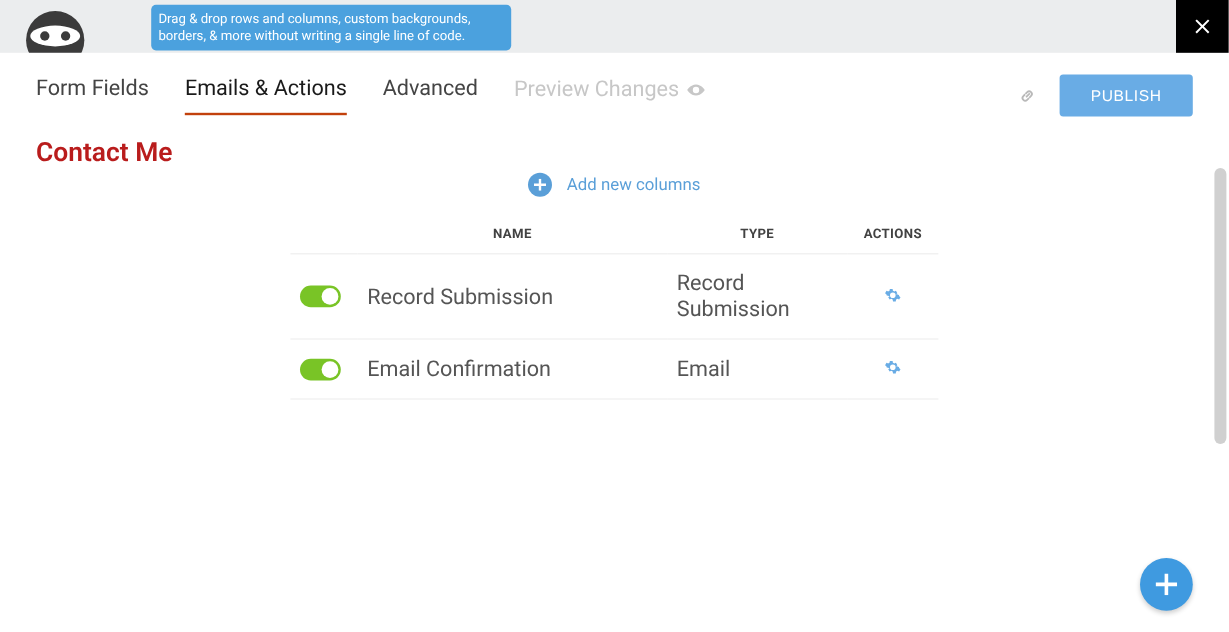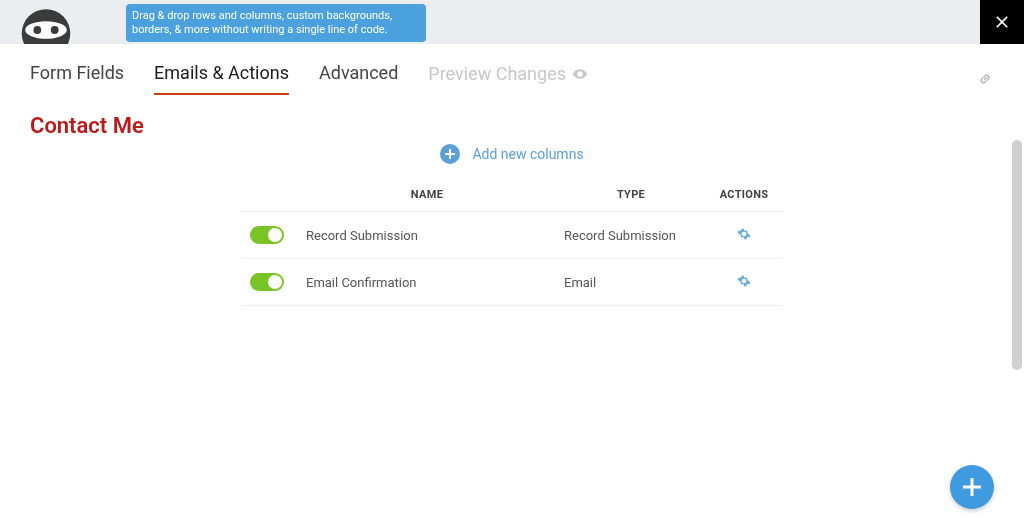--- a/index.html
+++ b/index.html
@@ -156,21 +156,21 @@
     text-align: center;
     font-size: 11px;
     font-weight: 700;
     letter-spacing: 0.3px;
     color: #424242;
     padding: 6px 8px 10px 8px;
   }
   table.actions td {
     padding: 14px 8px;
     border-top: 1px solid #eeeeee;
-    font-size: 13px;
+    font-size: 18px;
     color: #555;
     vertical-align: middle;
   }
   table.actions tbody tr:last-child td {
     border-bottom: 1px solid #eeeeee;
   }
   .col-toggle { width: 56px; }
   .col-name   { width: 258px; }
   .col-type   { width: 150px; margin-top: 20px; }
   .col-act    { width: 76px; text-align:center;margin-top:29px; }
@@ -263,20 +263,21 @@
           <path d="M12 0C5 0 1 7 1 7s4 7 11 7 11-7 11-7S19 0 12 0zm0 11a4 4 0 1 1 0-8 4 4 0 0 1 0 8z"></path>
         </svg>
     </div>
   </div>
   <div class="tabrow-right">
     <span class="link-icon">
       <svg viewBox="0 0 24 24">
           <path fill="currentColor" d="M10.59 13.41a1 1 0 0 1 0-1.41l3-3a1 1 0 1 1 1.41 1.41l-3 3a1 1 0 0 1-1.41 0zM7 17a4 4 0 0 1 0-5.66l2-2 1.41 1.41-2 2a2 2 0 1 0 2.83 2.83l2-2L14.66 15l-2 2A4 4 0 0 1 7 17zm10-10a4 4 0 0 1 0 5.66l-2 2-1.41-1.41 2-2a2 2 0 1 0-2.83-2.83l-2 2L9.34 9l2-2A4 4 0 0 1 17 7z"></path>
         </svg>
     </span>
+    <button class="publish-btn">PUBLISH</button>
   </div>
 </div>
 
 <div class="page-title">Contact Me</div>
 
 <div class="main">
   <div class="content">
 
     <div class="add-action">
       <span class="plus-circle">

